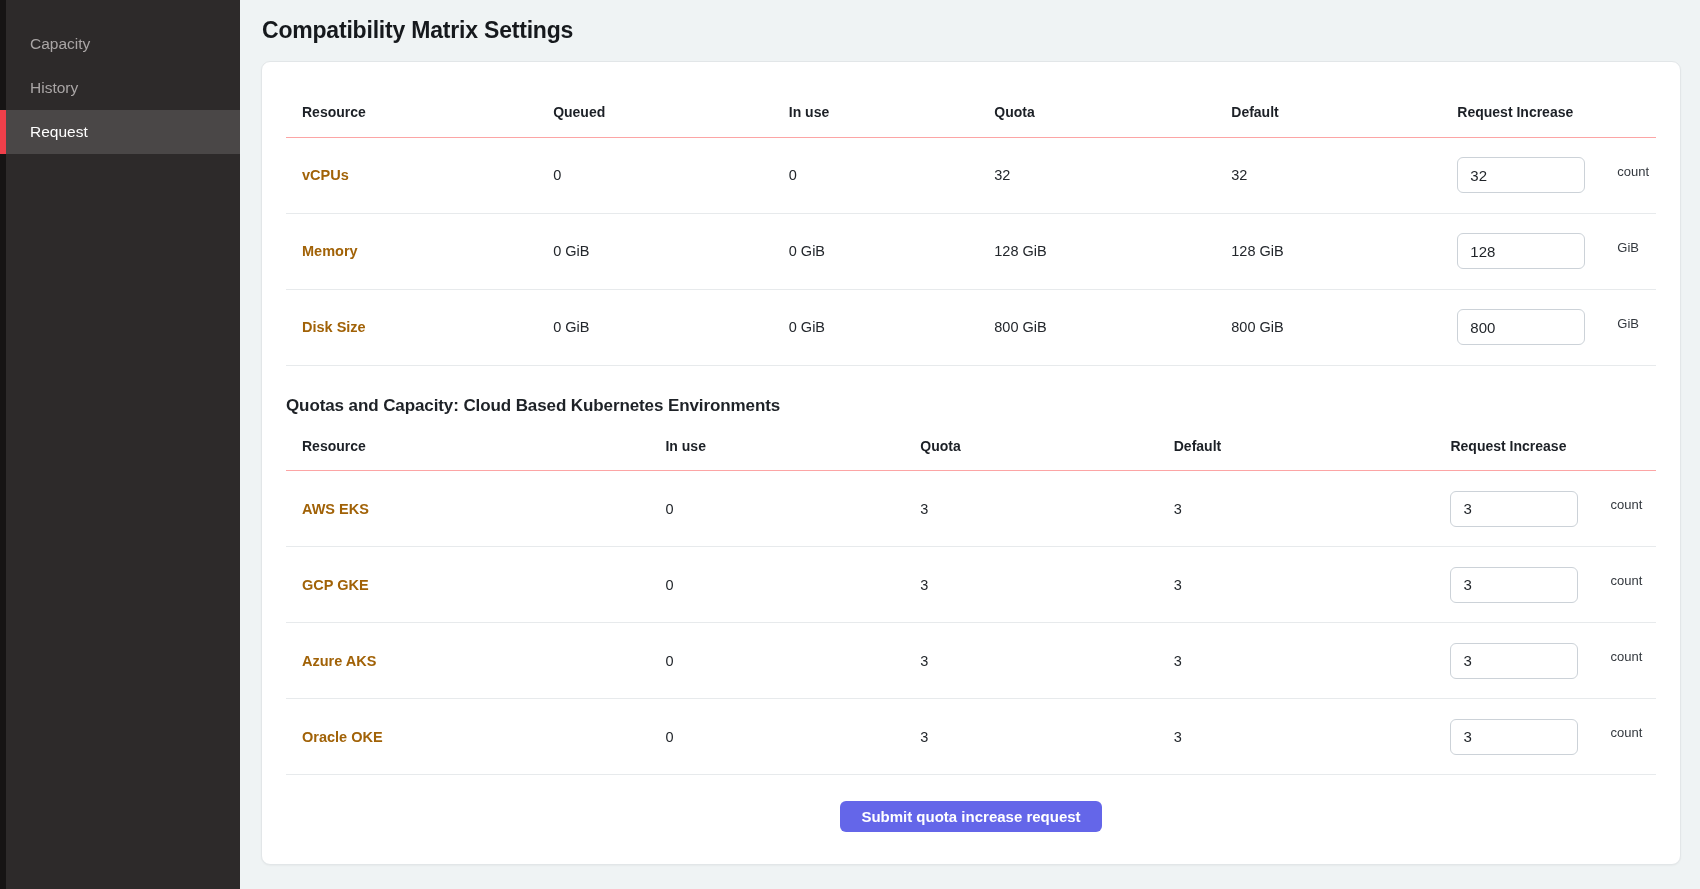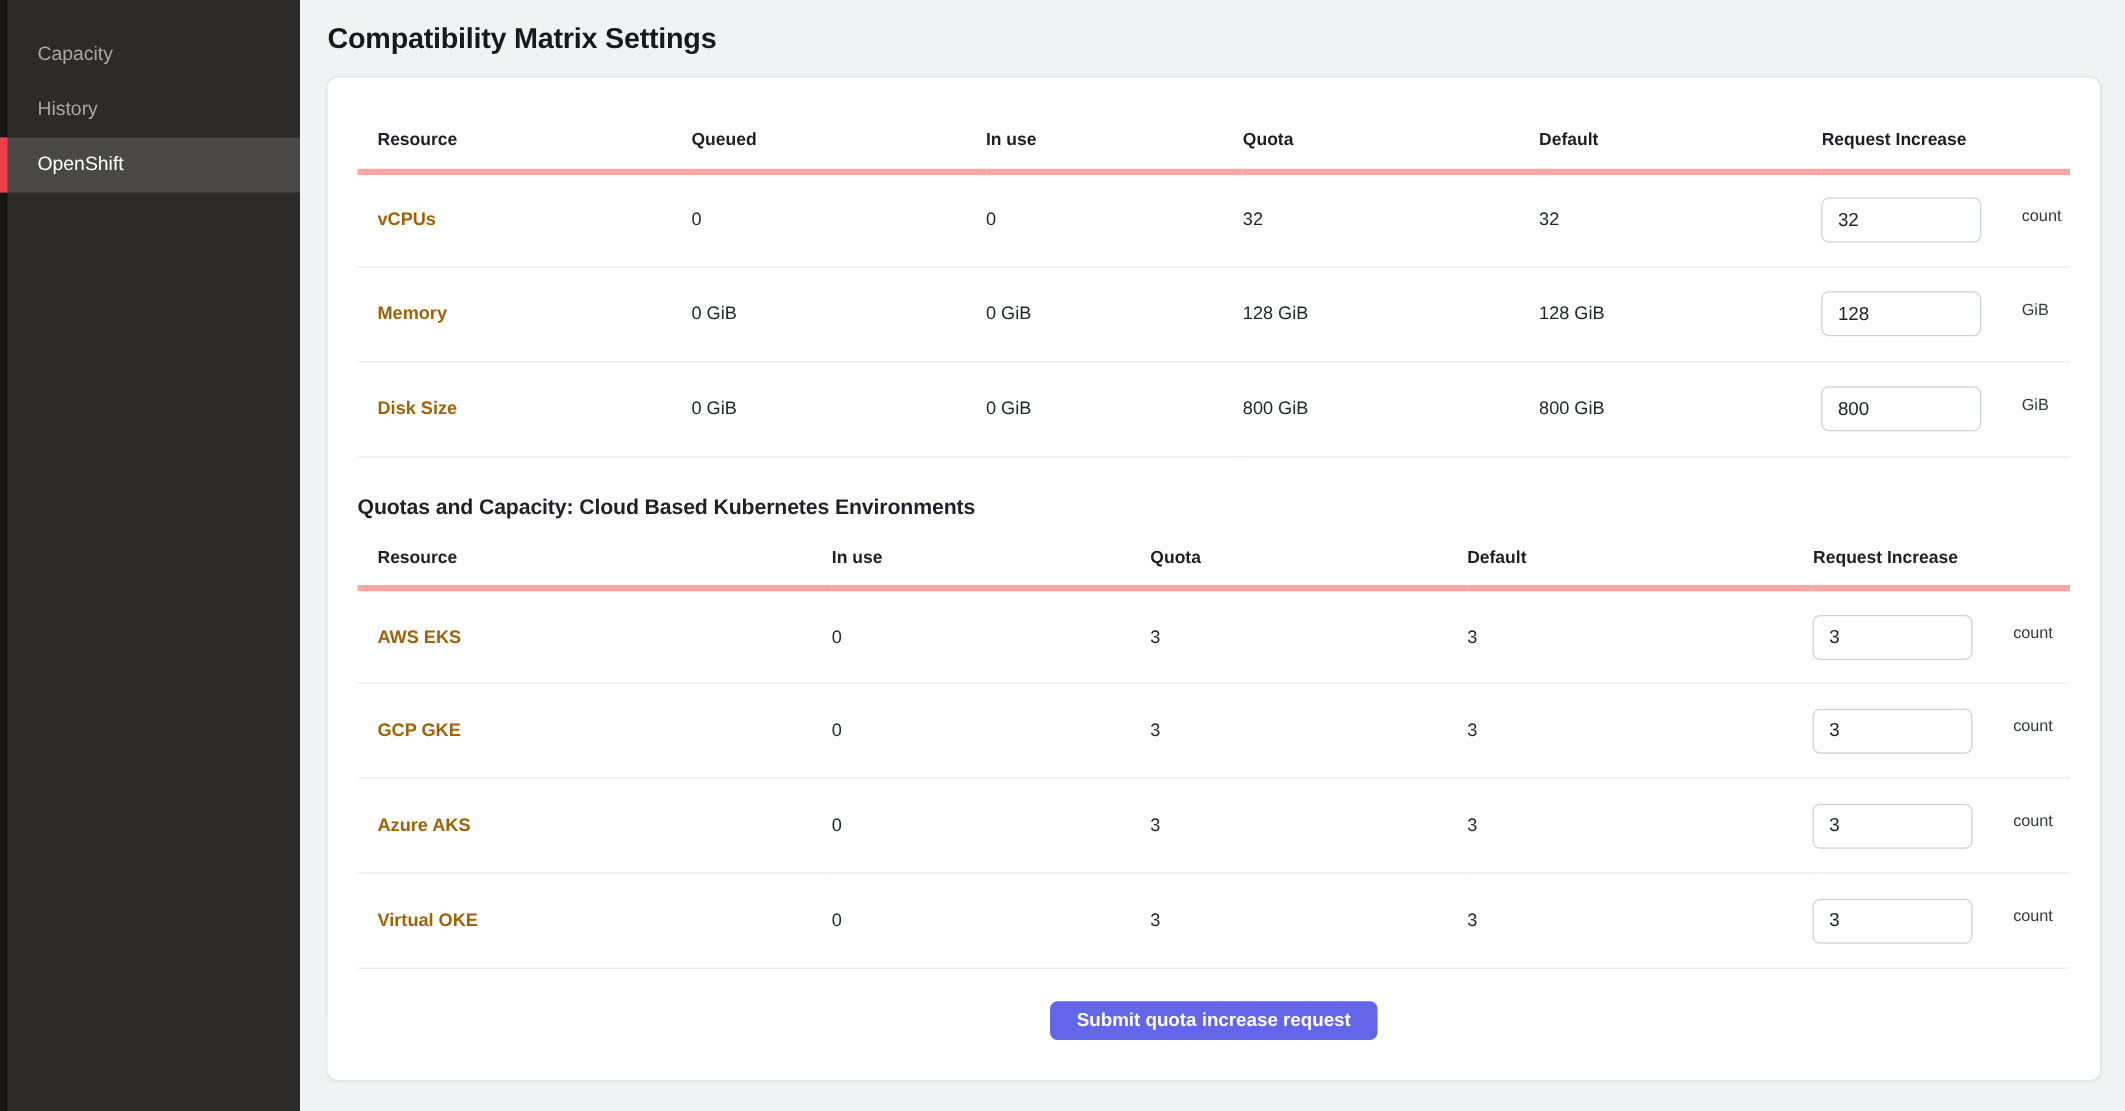--- a/index.html
+++ b/index.html
@@ -65,21 +65,21 @@
     color:#5c636b;
     margin-left:6px;
   }
 
   table.quota-table {
     width:100%; border-collapse:collapse; table-layout:fixed;
   }
   .quota-table th {
     text-align:left; font-size:14px; font-weight:700; color:#1c2026;
     height:49px; vertical-align:middle;
-    border-bottom:5px solid #fca5a5;
+    border-bottom:1px solid #fca5a5;
   }
   .quota-table td {
     height:76px; vertical-align:middle;
     font-size:14.5px; color:#23272c;
     border-bottom:1px solid #e7eaec;
   }
   .quota-table .first { padding-left:16px; }
   .quota-table td.res { font-weight:600; color:#a16207; }
 
   .qty-input {
@@ -110,21 +110,21 @@
     cursor:pointer;
   }
 </style>
 </head>
 <body>
 
 <aside class="sidebar">
   <nav>
     <div class="nav-item">Capacity</div>
     <div class="nav-item">History</div>
-    <div class="nav-item active">OpenShift</div>
+    <div class="nav-item active">Request</div>
   </nav>
 </aside>
 
 <main class="main">
   <h1 class="page-title">Compatibility Matrix Settings</h1>
 
   <div class="card">
 
 
     <table class="quota-table">
@@ -229,21 +229,21 @@
           <td class="res first">Azure AKS</td>
           <td>0</td>
           <td>3</td>
           <td>3</td>
           <td>
             <input class="qty-input" type="text" value="3" style="">
             <span class="unit-label">count</span>
           </td>
         </tr>
         <tr>
-          <td class="res first">Virtual OKE</td>
+          <td class="res first">Oracle OKE</td>
           <td>0</td>
           <td>3</td>
           <td>3</td>
           <td>
             <input class="qty-input" type="text" value="3" style="">
             <span class="unit-label">count</span>
           </td>
         </tr>
       </tbody>
     </table>

